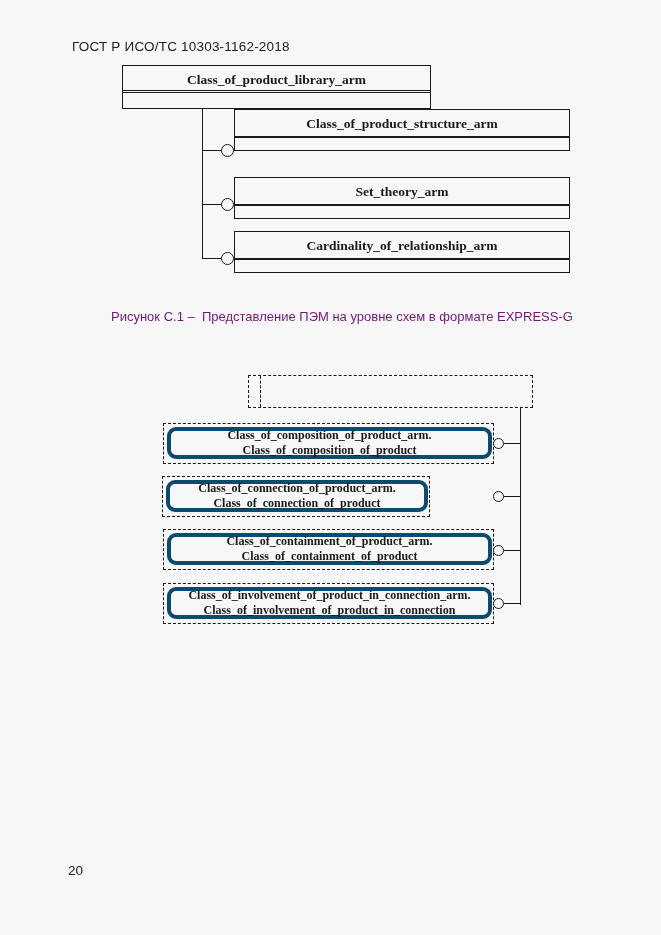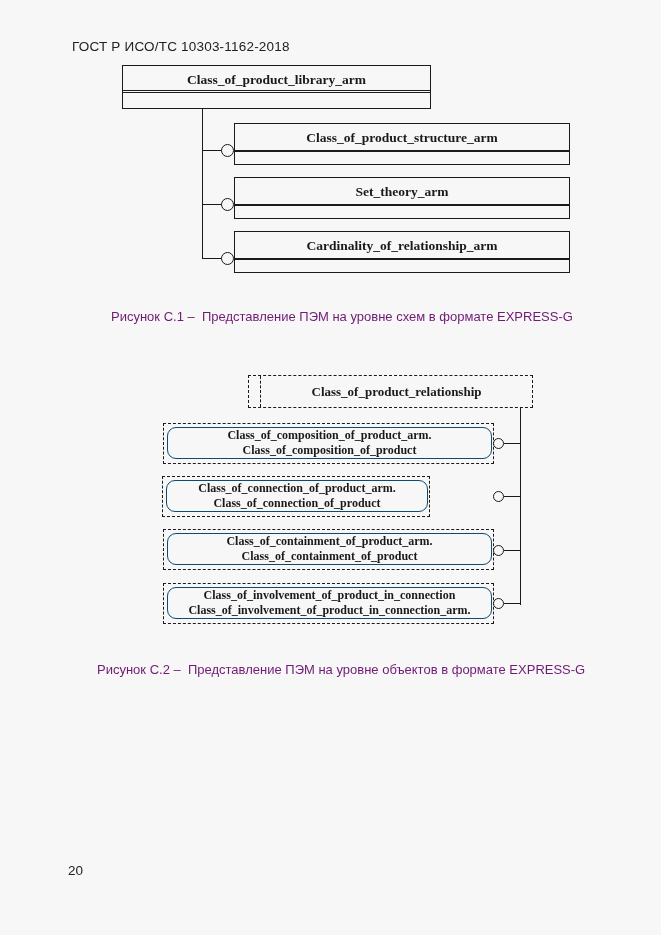--- a/index.html
+++ b/index.html
@@ -45,21 +45,21 @@
   .ref-title{
     position:absolute;left:12px;right:0;top:0;bottom:0;
     display:flex;align-items:center;justify-content:center;
     font-family:"Liberation Serif",serif;font-weight:bold;font-size:13px;
   }
   .entity-outer{
     border:1px dashed #1a1a1a;box-sizing:border-box;
   }
   .entity-inner{
     position:absolute;left:3px;right:1px;top:3px;bottom:4px;
-    border:1px solid #0c4a6e;border-radius:9px;box-sizing:border-box;
+    border:4px solid #0c4a6e;border-radius:9px;box-sizing:border-box;
     display:flex;flex-direction:column;align-items:center;justify-content:center;
     font-family:"Liberation Serif",serif;font-weight:bold;font-size:12px;
     line-height:15px;text-align:center;background:#f7f7f7;
   }
 </style>
 </head>
 <body>
 
 <div class="page">
 
@@ -68,21 +68,21 @@
   <div>
 
     <div class="abs schema-box schema-root" style="left:122px;top:65px;width:309px;height:44px;">
       <span class="schema-title">Class_of_product_library_arm</span>
     </div>
 
     <div class="abs vline" style="left:202px;top:108px;height:151px;"></div>
 
     <div class="abs hline" style="left:202px;top:150px;width:20px;"></div>
     <div class="abs circle" style="left:221px;top:144px;width:13px;height:13px;"></div>
-    <div class="abs schema-box schema-child" style="left:234px;top:123px;width:336px;height:42px;">
+    <div class="abs schema-box schema-child" style="left:234px;top:109px;width:336px;height:42px;">
       <span class="schema-title">Class_of_product_structure_arm</span>
     </div>
 
     <div class="abs hline" style="left:202px;top:204px;width:20px;"></div>
     <div class="abs circle" style="left:221px;top:198px;width:13px;height:13px;"></div>
     <div class="abs schema-box schema-child" style="left:234px;top:177px;width:336px;height:42px;">
       <span class="schema-title">Set_theory_arm</span>
     </div>
 
     <div class="abs hline" style="left:202px;top:258px;width:20px;"></div>
@@ -91,21 +91,20 @@
       <span class="schema-title">Cardinality_of_relationship_arm</span>
     </div>
   </div>
 
   <div class="abs caption" style="left:111px;top:309px;">Рисунок С.1 –  Представление ПЭМ на уровне схем в формате EXPRESS-G</div>
 
   <div>
 
     <div class="abs dash-box" style="left:248px;top:375px;width:285px;height:33px;">
       <div class="dash-inner-line"></div>
-      <span class="ref-title">Class_of_product_relationship</span>
     </div>
 
     <div class="abs vline" style="left:520px;top:407px;height:198px;"></div>
 
     <div class="abs entity-outer" style="left:163px;top:423px;width:331px;height:41px;">
       <div class="entity-inner">
         <span>Class_of_composition_of_product_arm.</span>
         <span>Class_of_composition_of_product</span>
       </div>
     </div>
@@ -125,25 +124,24 @@
       <div class="entity-inner">
         <span>Class_of_containment_of_product_arm.</span>
         <span>Class_of_containment_of_product</span>
       </div>
     </div>
     <div class="abs circle" style="left:493px;top:545px;width:11px;height:11px;"></div>
     <div class="abs hline" style="left:504px;top:550px;width:17px;"></div>
 
     <div class="abs entity-outer" style="left:163px;top:583px;width:331px;height:41px;">
       <div class="entity-inner">
+        <span>Class_of_involvement_of_product_in_connection_arm.</span>
         <span>Class_of_involvement_of_product_in_connection</span>
-        <span>Class_of_involvement_of_product_in_connection_arm.</span>
       </div>
     </div>
     <div class="abs circle" style="left:493px;top:598px;width:11px;height:11px;"></div>
     <div class="abs hline" style="left:504px;top:603px;width:17px;"></div>
   </div>
 
-  <div class="abs caption" style="left:97px;top:662px;">Рисунок С.2 –  Представление ПЭМ на уровне объектов в формате EXPRESS-G</div>
 
   <div class="abs page-number">20</div>
 
 </div>
 
 </body></html>

